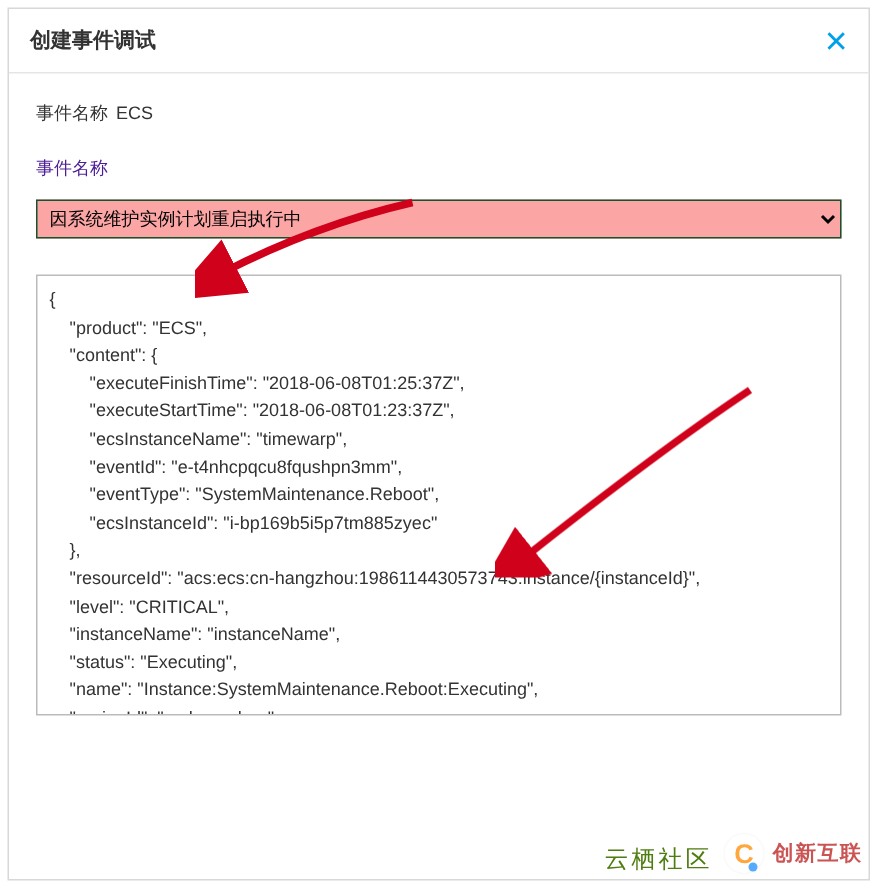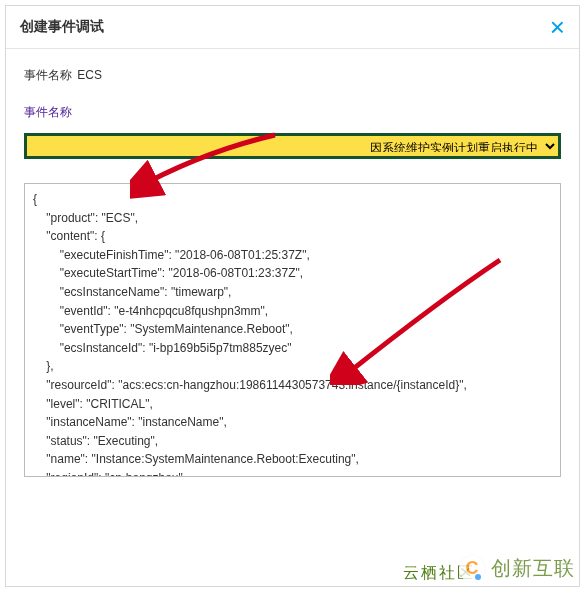--- a/index.html
+++ b/index.html
@@ -39,24 +39,23 @@
       cursor: pointer;
       font-family: Arial, sans-serif;
     }
     .body { padding: 18px 18px 10px 18px; }
     .row { margin-bottom: 20px; font-size: 12px; color: #333;}
     .row-label { margin-bottom: 12px; font-size: 12px; color: #4c1d95;}
     select.full {
       width: 100%;
       font-size: 12px;
       padding: 4px 4px;
-      border: 3px solid #14532d;
-      background: #fde047;
+      border: 1px solid #14532d;
+      background: #fca5a5;
       height: 26px;
-      text-align: right;
     }
     .json-wrap {
       position: relative;
       margin-top: 4px;
     }
     .json-area {
       width: 100%;
       height: 294px;
       font-family: Arial, sans-serif;
       font-size: 12px;
@@ -78,21 +77,21 @@
       opacity: 0.75;
       pointer-events: none;
     }
     .wm-logo {
       width: 26px; height: 26px; border-radius: 50%; background: #fff;
       display:flex;align-items:center;justify-content:center;
       box-shadow: 0 0 2px rgba(0,0,0,0.1);
     }
     .wm-cross { color:#FF8A00; font-size:18px; font-weight:bold; position:relative;}
     .wm-cross::after{content:""; position:absolute; width:6px;height:6px;background:#1E90FF;border-radius:50%; right:-2px; bottom:-1px;}
-    .wm-text { color:#4d7c0f; font-size:20px; font-weight:normal; letter-spacing:1px;}
+    .wm-text { color:#b91c1c; font-size:14px; font-weight:bold; letter-spacing:1px;}
     .wm-faint { position:absolute; right:110px; bottom:8px; color:#4d7c0f; font-size:16px; pointer-events:none; letter-spacing:2px;font-family:Liberation Serif, serif;}
     .arrow { position: absolute; pointer-events: none; }
     .inline-pair span:first-child{margin-right:2px;}
   </style>
 </head>
 <body>
 
 <div class="dialog">
   <div class="header">
     <div class="header-title">创建事件调试</div>

